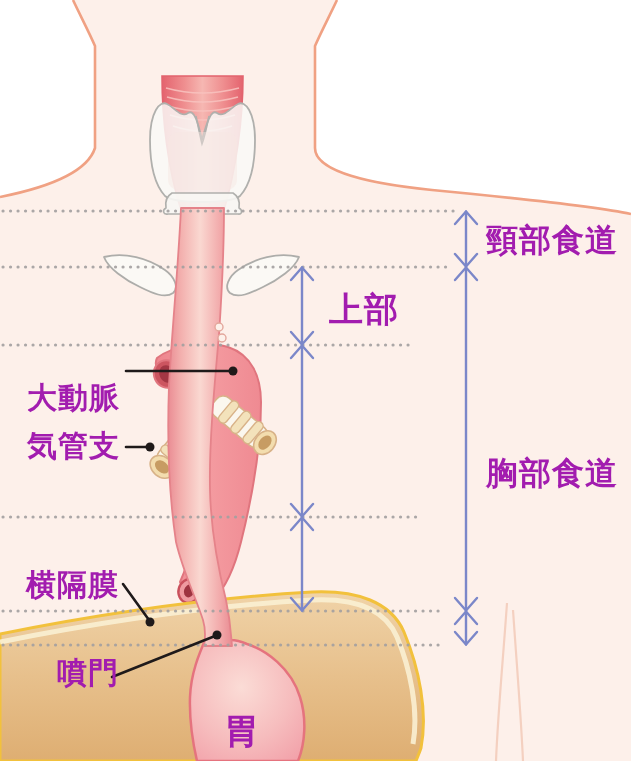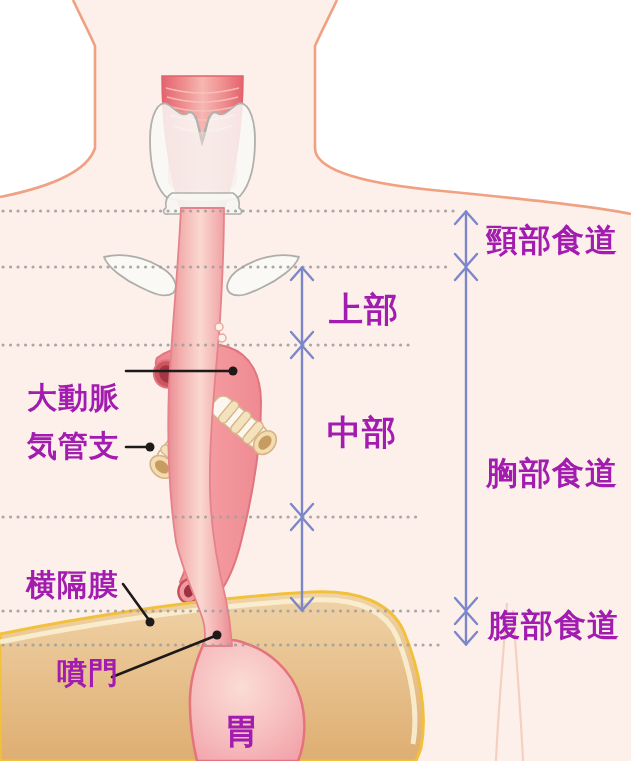--- a/index.html
+++ b/index.html
@@ -191,16 +191,14 @@
 </svg>
 
 <div class="lbl lbl-left" style="left:27px;top:357px;margin-top:26px;">大動脈</div>
 <div class="lbl lbl-left" style="left:27px;top:431px;">気管支</div>
 <div class="lbl lbl-left" style="left:26px;top:570px;">横隔膜</div>
 <div class="lbl lbl-left" style="left:38px;top:658px;padding-left:19px;">噴門</div>
 <div class="lbl lbl-stomach" style="left:224px;top:713px;">胃</div>
 
 <div class="lbl lbl-region" style="left:486px;top:224px;">頸部食道</div>
 <div class="lbl lbl-sub" style="left:329px;top:292px;">上部</div>
-<div class="lbl lbl-sub" style="left:327px;top:415px;">中部</div>
 <div class="lbl lbl-region" style="left:486px;top:417px;margin-top:40px;">胸部食道</div>
-<div class="lbl lbl-region" style="left:488px;top:609px;">腹部食道</div>
 </div>
 
 </body></html>

